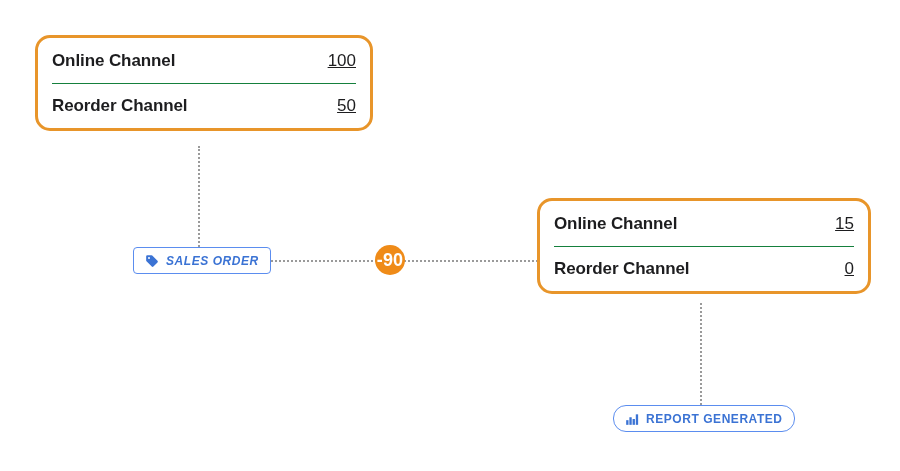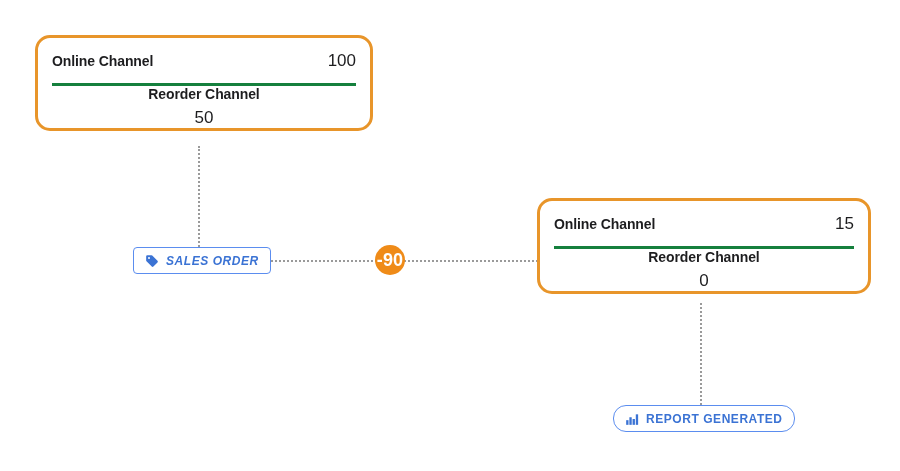--- a/index.html
+++ b/index.html
@@ -31,36 +31,36 @@
     z-index: 3;
   }
   .card-row {
     display: flex;
     align-items: center;
     justify-content: space-between;
     height: 45px;
     box-sizing: border-box;
   }
   .card-row + .card-row {
-    border-top: 3px solid #15803d;
-    flex-direction: column;
+    border-top: 1px solid #15803d;
   }
   .row-label {
-    font-size: 14px;
+    font-size: 17px;
     font-weight: bold;
     color: #1d1d1f;
     letter-spacing: -0.1px;
     white-space: nowrap;
   }
   .row-value {
     font-size: 17px;
     font-weight: normal;
     color: #1d1d1f;
     text-align: right;
     white-space: nowrap;
+    text-decoration: underline;
   }
 
   #card-left  { left: 35px;  top: 35px;  width: 338px; }
   #card-right { left: 537px; top: 198px; width: 334px; }
 
   
   .pill-button {
     position: absolute;
     box-sizing: border-box;
     display: inline-flex;

